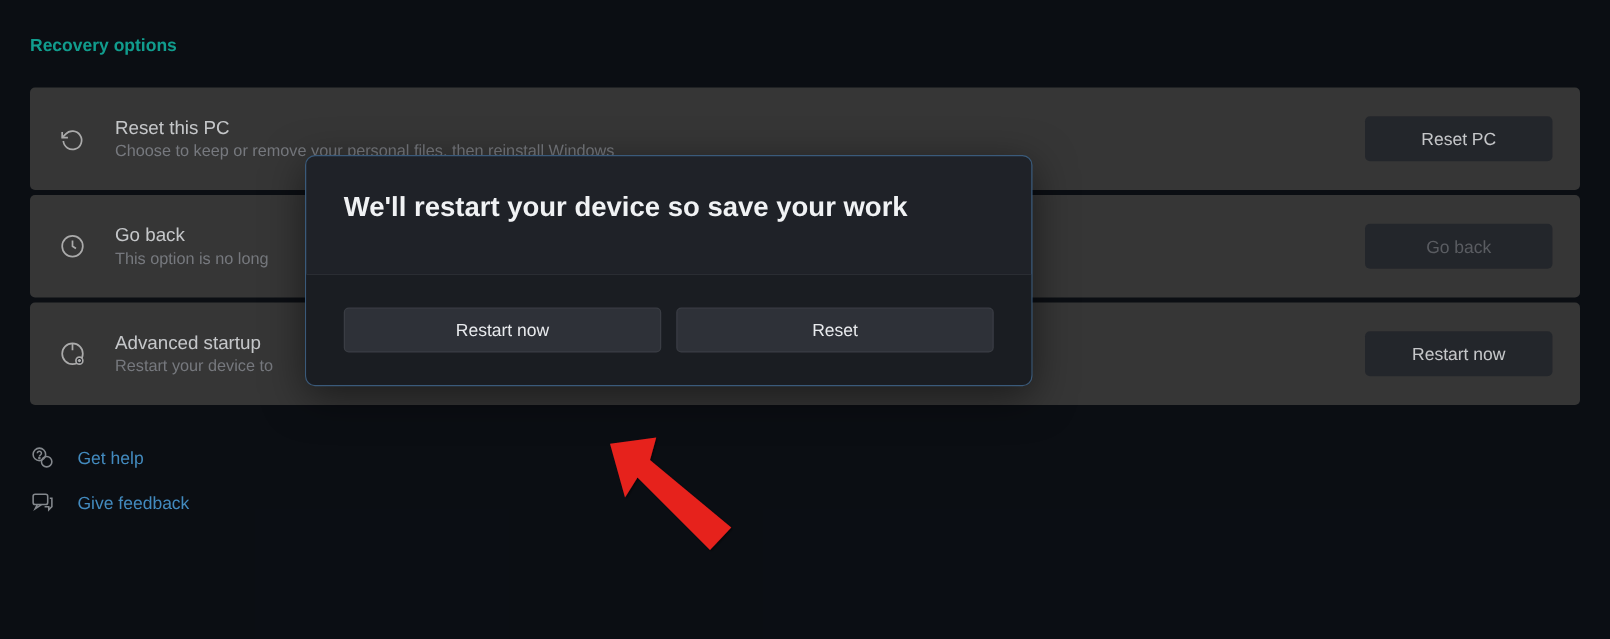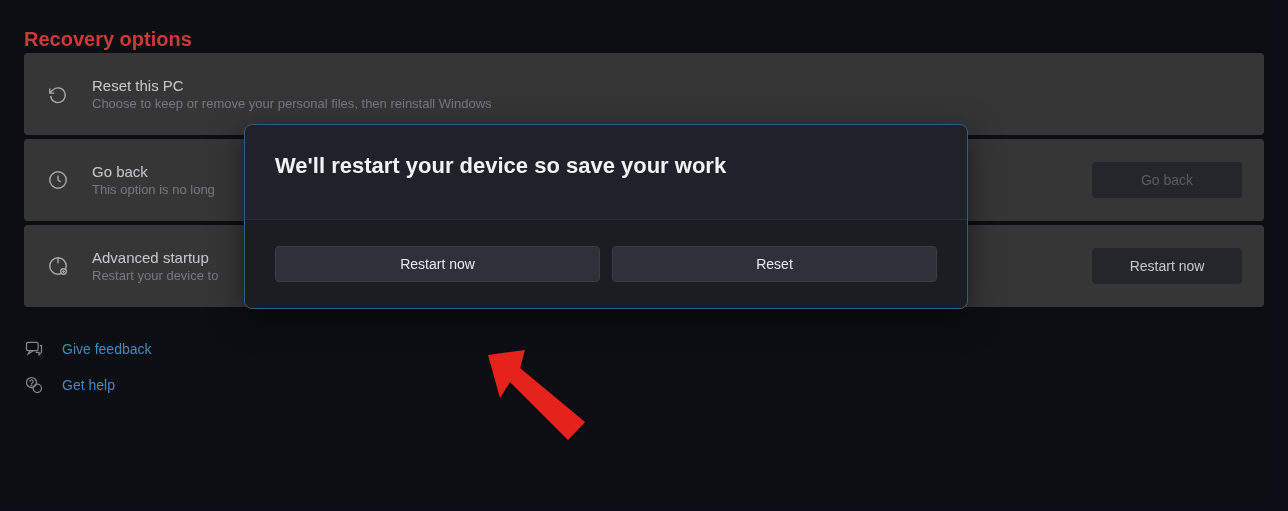--- a/index.html
+++ b/index.html
@@ -13,24 +13,24 @@
       background: #0d1117;
       font-family: "Segoe UI", Arial, sans-serif;
       color: #ffffff;
       overflow: hidden;
       position: relative;
     }
     .content {
       padding: 28px 24px 0 24px;
     }
     .section-title {
-      font-size: 20px;
+      font-size: 14px;
       font-weight: 600;
-      color: #ef4444;
-      margin-bottom: 2px;
+      color: #14b8a6;
+      margin-bottom: 26px;
     }
     .option-row {
       background: #404040;
       border-radius: 4px;
       display: flex;
       align-items: center;
       padding: 18px 22px;
       margin-bottom: 4px;
       min-height: 82px;
     }
@@ -99,21 +99,21 @@
 
     .dialog-overlay {
       position: absolute;
       inset: 0;
       background: rgba(0,0,0,0.15);
     }
     .dialog {
       position: absolute;
       left: 244px;
       top: 124px;
-      width: 724px;
+      width: 582px;
       background: #1f2228;
       border: 1px solid #3a5a7a;
       border-radius: 8px;
       box-shadow: 0 8px 32px rgba(0,0,0,0.5);
     }
     .dialog-body {
       padding: 28px 30px 24px 30px;
     }
     .dialog-title {
       font-size: 22px;
@@ -164,20 +164,21 @@
     <div class="option-icon">
       <svg viewBox="0 0 24 24">
           <path d="M4 14a8 8 0 1 0 2-6L3 11"></path>
           <path d="M3 6v5h5"></path>
         </svg>
     </div>
     <div class="option-text">
       <div class="option-title">Reset this PC</div>
       <div class="option-desc">Choose to keep or remove your personal files, then reinstall Windows</div>
     </div>
+    <button class="option-button">Reset PC</button>
   </div>
 
   <div class="option-row">
     <div class="option-icon">
       <svg viewBox="0 0 24 24">
           <circle cx="12" cy="12" r="9"></circle>
           <path d="M12 7v5l3 2"></path>
         </svg>
     </div>
     <div class="option-text">
@@ -199,34 +200,34 @@
     <div class="option-text">
       <div class="option-title">Advanced startup</div>
       <div class="option-desc">Restart your device to</div>
     </div>
     <button class="option-button">Restart now</button>
   </div>
 
   <div class="help-links">
     <div class="help-link">
       <svg viewBox="0 0 24 24" fill="none" stroke="currentColor" stroke-width="1.5">
-          <rect x="3" y="4" width="14" height="10" rx="2"></rect>
-          <path d="M7 14l-2 4 6-4"></path>
-          <path d="M19 8h2v8l-3 3v-3h-4"></path>
-        </svg>
-      <span>Give feedback</span>
-    </div>
-    <div class="help-link">
-      <svg viewBox="0 0 24 24" fill="none" stroke="currentColor" stroke-width="1.5">
           <circle cx="9" cy="9" r="6"></circle>
           <path d="M7 8a2 2 0 1 1 3 1.7c-.6.4-1 .8-1 1.3"></path>
           <circle cx="9" cy="12.5" r="0.5" fill="currentColor"></circle>
           <circle cx="16" cy="16" r="5"></circle>
         </svg>
       <span>Get help</span>
+    </div>
+    <div class="help-link">
+      <svg viewBox="0 0 24 24" fill="none" stroke="currentColor" stroke-width="1.5">
+          <rect x="3" y="4" width="14" height="10" rx="2"></rect>
+          <path d="M7 14l-2 4 6-4"></path>
+          <path d="M19 8h2v8l-3 3v-3h-4"></path>
+        </svg>
+      <span>Give feedback</span>
     </div>
   </div>
 </div>
 
 <div class="dialog-overlay"></div>
 
 <div class="dialog">
   <div class="dialog-body">
     <div class="dialog-title">We'll restart your device so save your work</div>
   </div>

